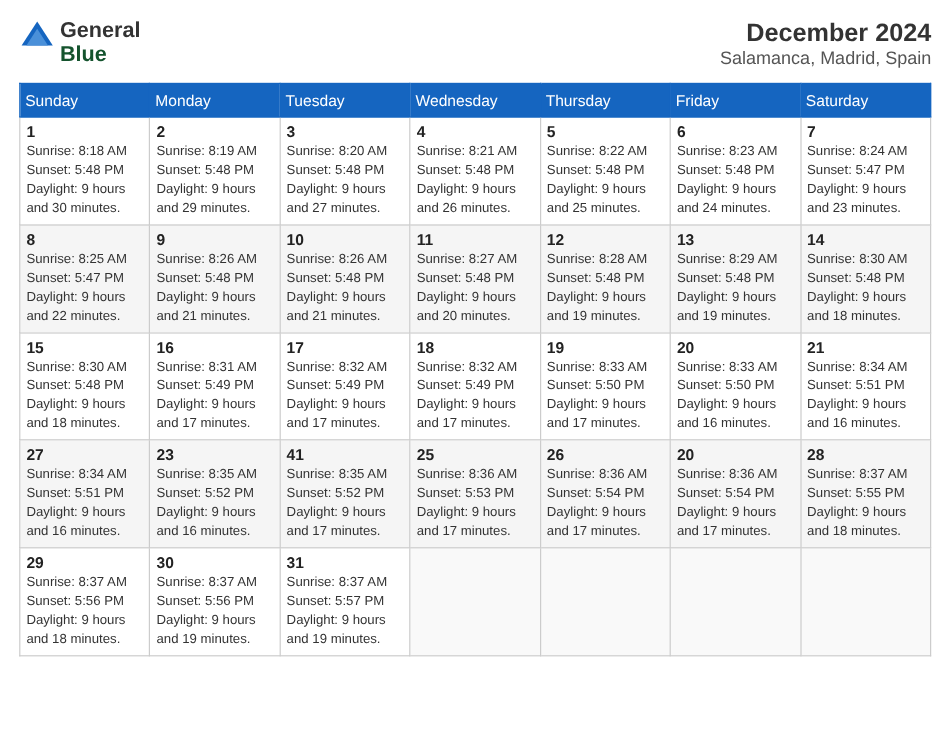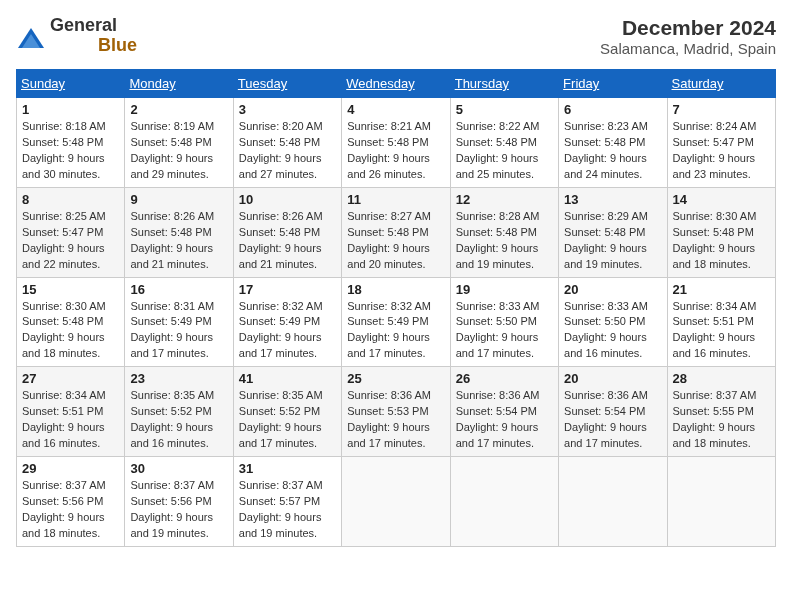--- a/index.html
+++ b/index.html
@@ -11,30 +11,30 @@
       padding: 16px;
     }
     .header {
       display: flex;
       align-items: flex-start;
       justify-content: space-between;
       margin-bottom: 12px;
     }
     .logo {
       display: flex;
-      align-items: flex-end;
+      align-items: flex-start;
       gap: 4px;
     }
     .logo-text {
       font-size: 18px;
       font-weight: bold;
       line-height: 1.1;
     }
     .logo-general { color: #333; }
-    .logo-blue { color: #a16207; margin-left: 48px; }
+    .logo-blue { color: #14532d; }
     .logo-icon {
       width: 30px;
       height: 30px;
     }
     .title-block {
       text-align: right;
     }
     .month-title {
       font-size: 21px;
       font-weight: bold;
@@ -50,21 +50,20 @@
       font-size: 11px;
     }
     .calendar th {
       background: #1565c0;
       color: #fff;
       padding: 6px 4px;
       text-align: left;
       font-size: 13px;
       font-weight: normal;
       border: 1px solid #1565c0;
-      text-decoration: underline;
     }
     .calendar td {
       border: 1px solid #ccc;
       vertical-align: top;
       padding: 4px 5px;
       width: calc(100% / 7);
       min-height: 80px;
       background: #fff;
     }
     .calendar tr:nth-child(even) td {

